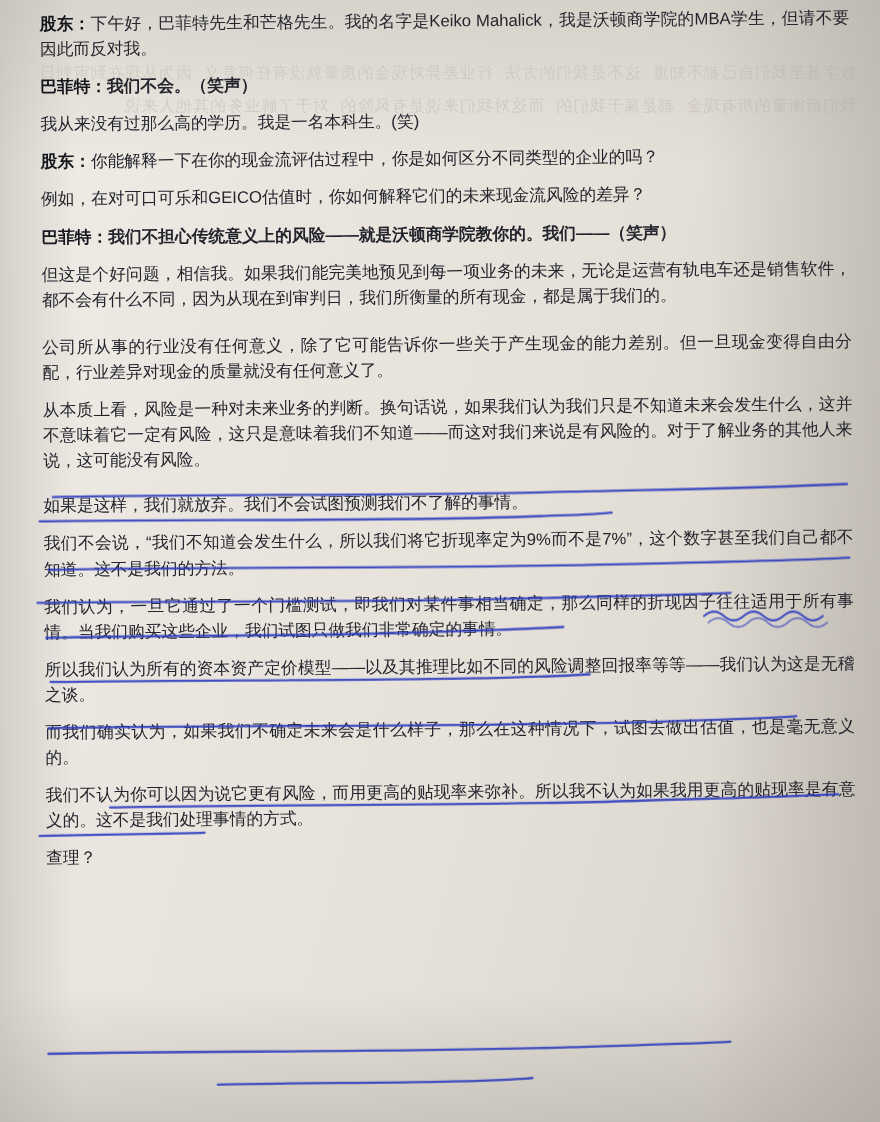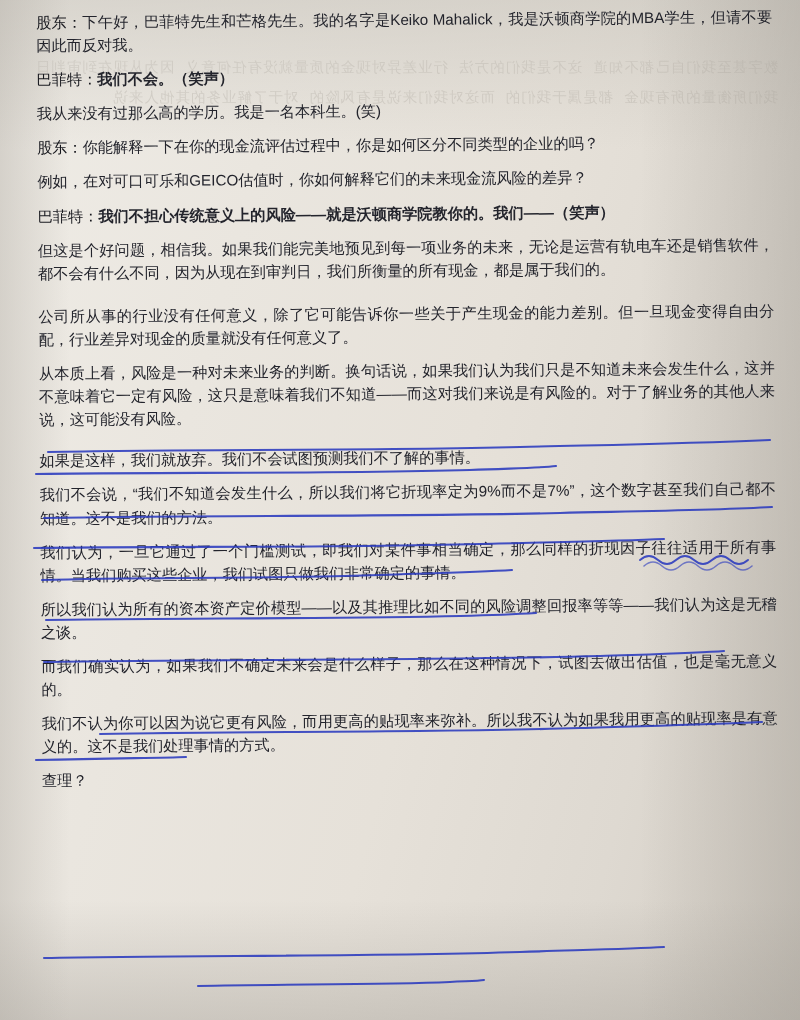--- a/index.html
+++ b/index.html
@@ -73,21 +73,21 @@
     font-size: 15.2px;
     line-height: 1.52;
   }
   .para {
     margin: 0 0 11px 0;
     text-align: justify;
     text-justify: inter-ideograph;
     position: relative;
   }
   .speaker {
-    font-weight: normal;
+    font-weight: bold;
     color: #15161c;
   }
   .bold-line { font-weight: bold; }
   
   .tilt { transform: rotate(-0.45deg); transform-origin: 50% 0%; }
 
   
   #ink {
     position: absolute;
     inset: 0;

